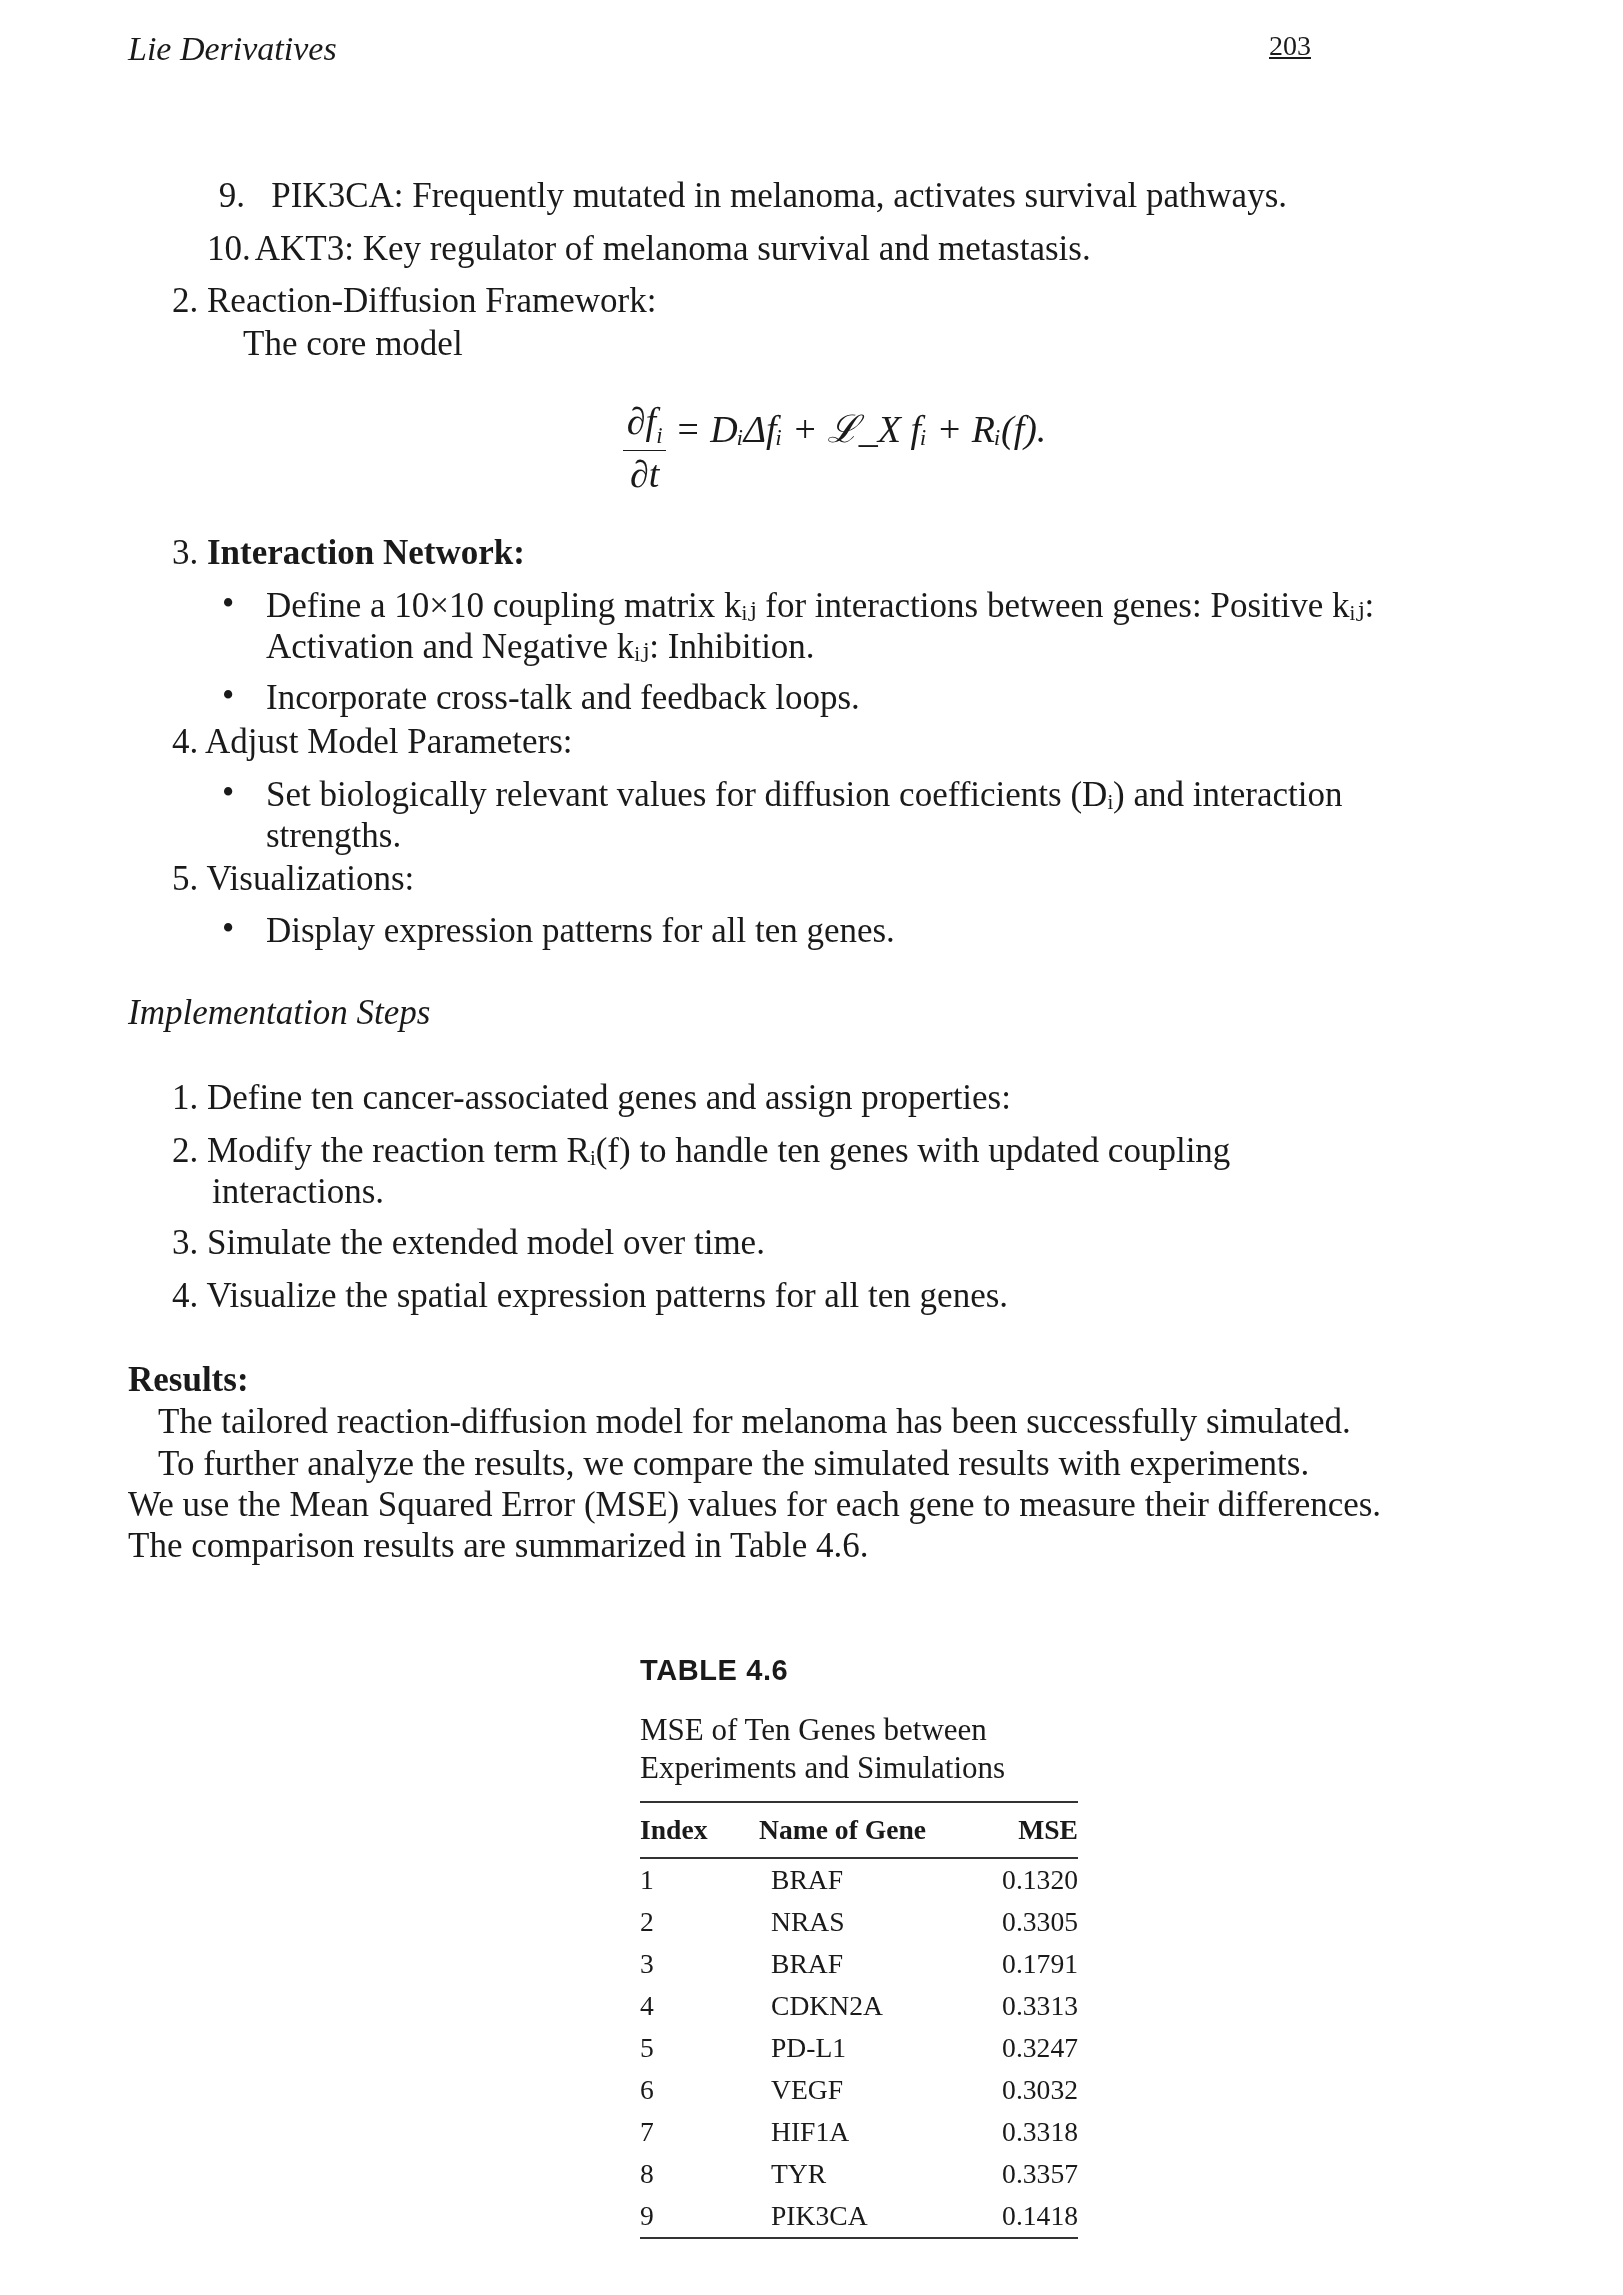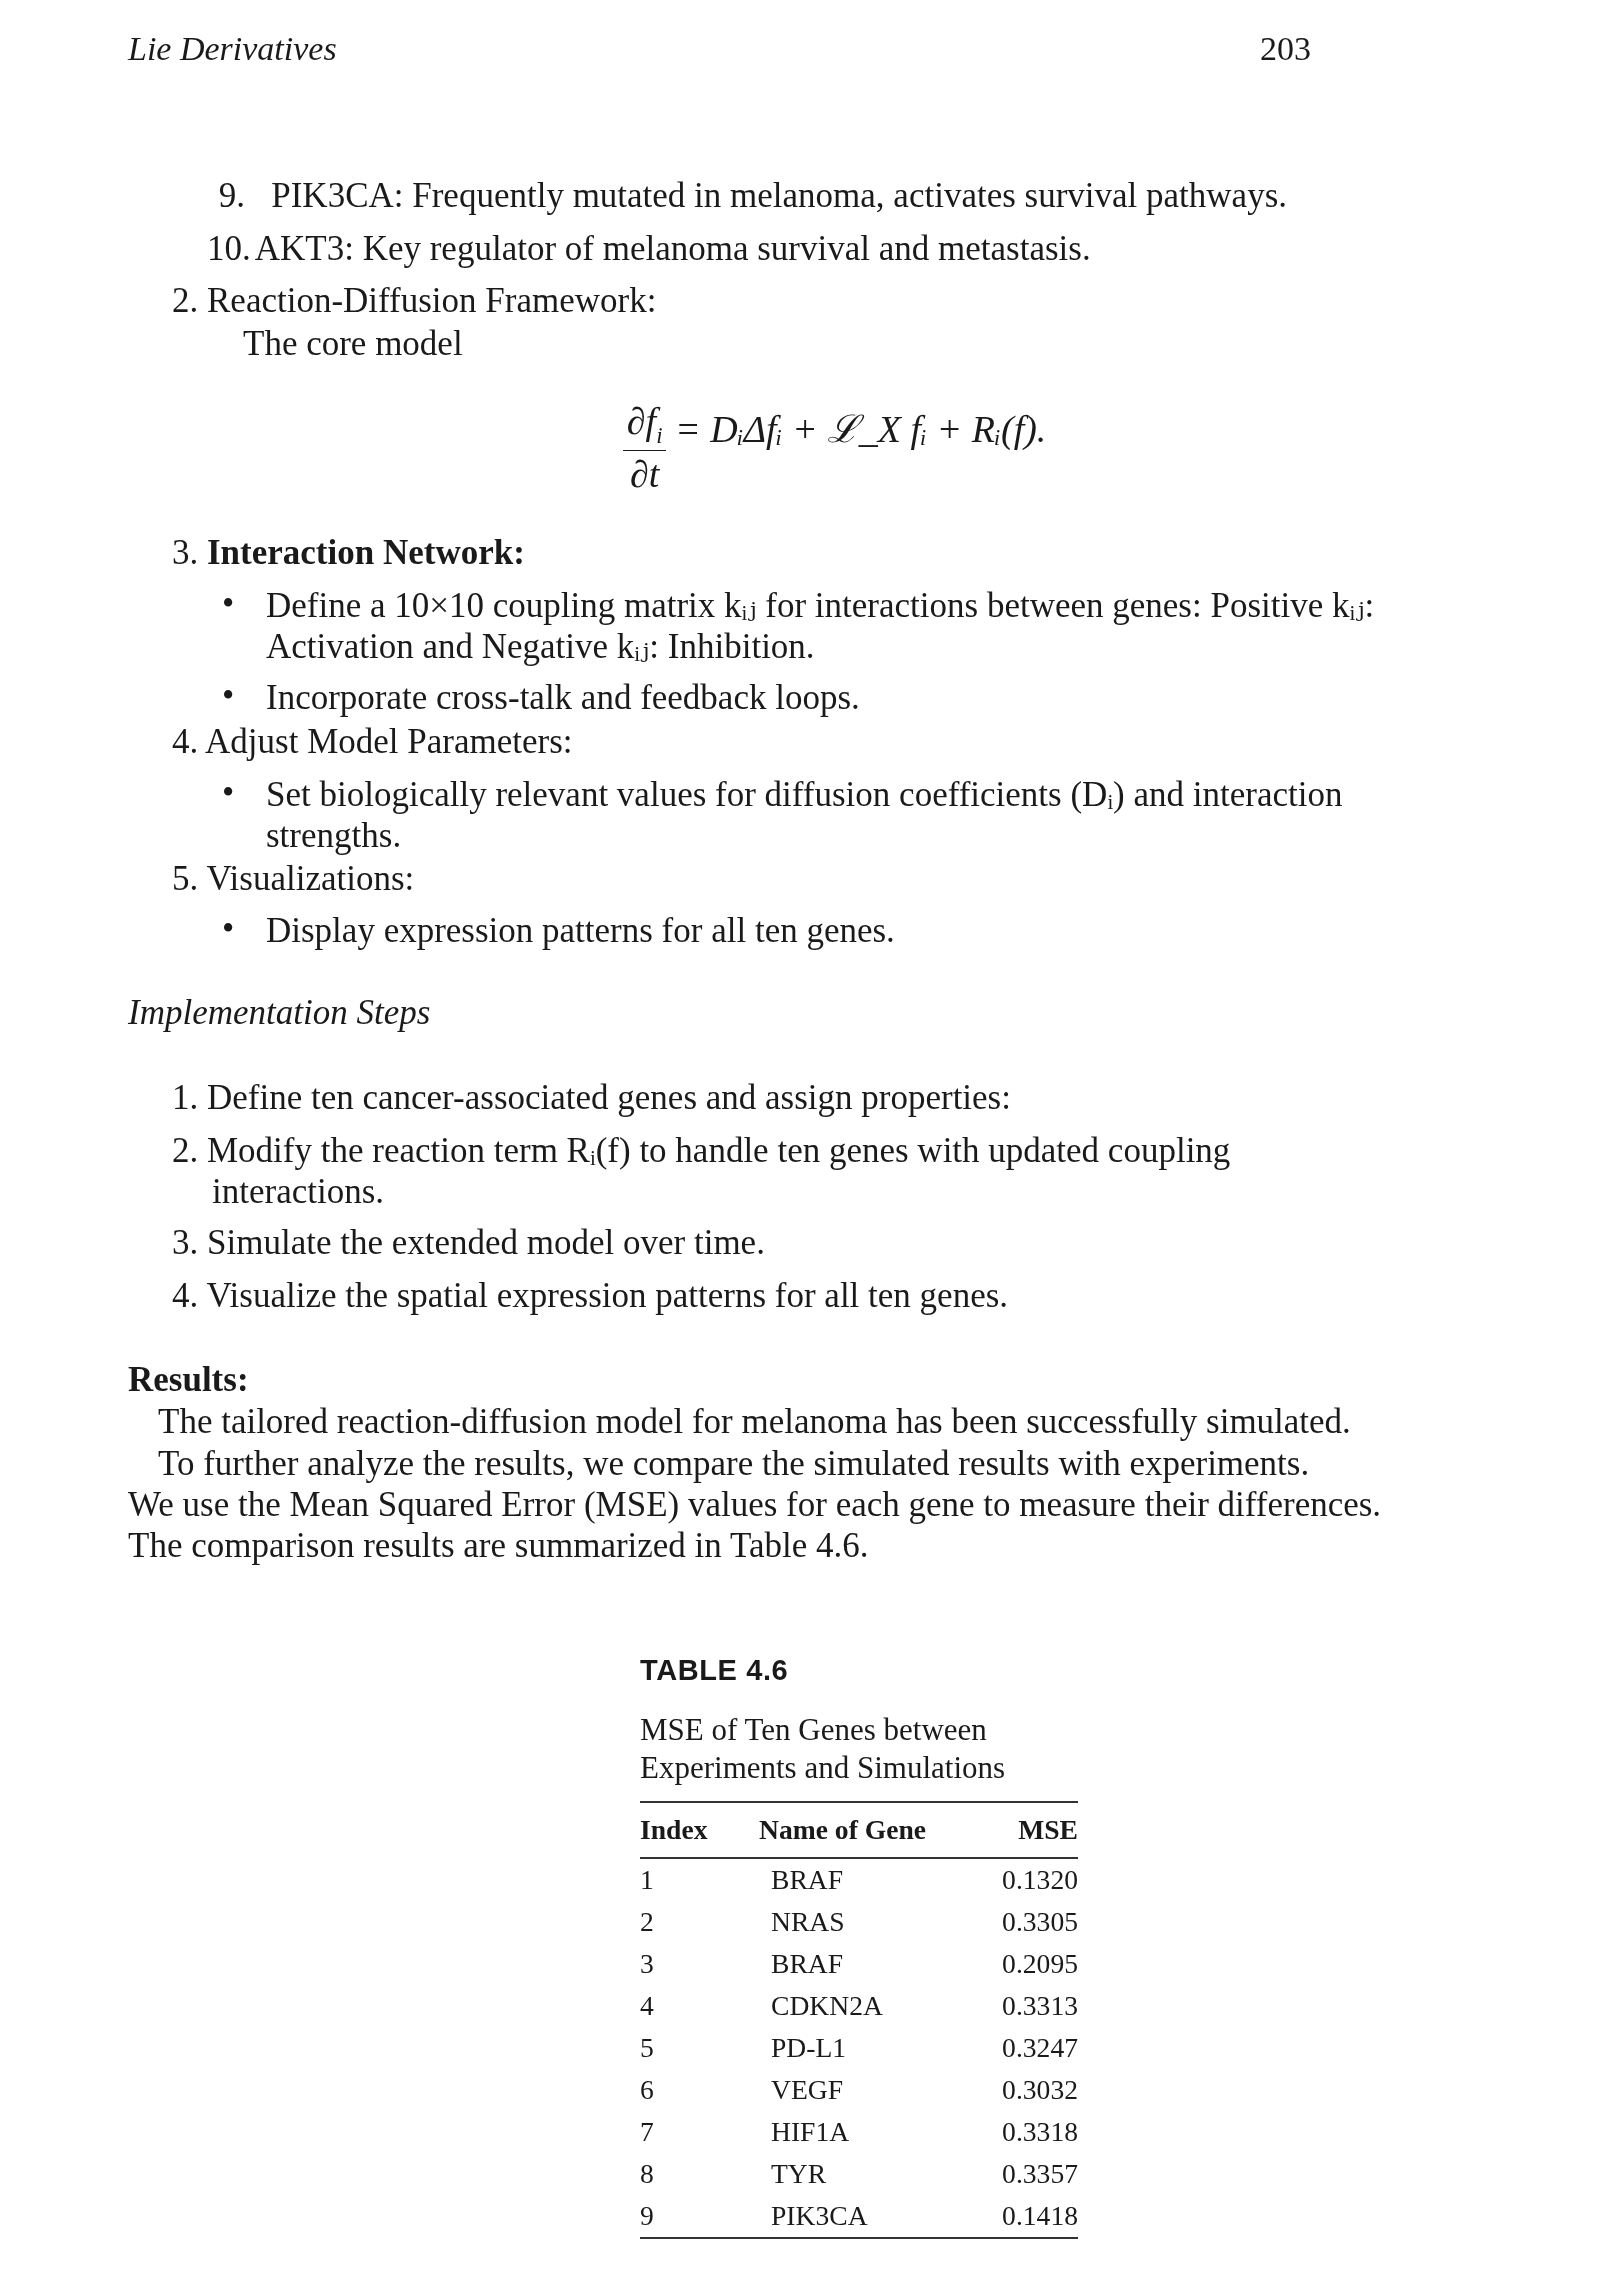--- a/index.html
+++ b/index.html
@@ -6,21 +6,21 @@
   body {
     width: 1623px; height: 2295px; position: relative; overflow: hidden;
     font-family: "Liberation Serif", "DejaVu Serif", serif;
     color: #1a1a1a;
   }
   .page { position: absolute; left: 0; top: 0; width: 1424px; height: 2295px; }
   .header-left {
     position: absolute; left: 128px; top: 30px; font-size: 34px; font-style: italic;
   }
   .header-right {
-    position: absolute; right: 113px; top: 30px; font-size: 34px;
+    position: absolute; right: 113px; top: 30px; font-size: 28px; text-decoration: underline;
   }
   .line { position: absolute; font-size: 35px; line-height: 1.25; white-space: nowrap; }
   .num { display: inline-block; text-align: right; }
   .bullet { position: absolute; font-size: 35px; }
   .eq {
     position: absolute; left: 623px; top: 401px; font-size: 38px; font-style: italic;
     display: flex; align-items: flex-start;
   }
   .frac { display: inline-flex; flex-direction: column; align-items: center; margin-right: 8.8px; }
   .frac .top { border-bottom: 1.9px solid #1a1a1a; padding: 0 3.8px 2.5px 3.8px; line-height: 1.1; }
@@ -142,21 +142,21 @@
             <td class="c-mse">0.1320</td>
           </tr>
         <tr>
             <td class="c-idx">2</td>
             <td class="c-name">NRAS</td>
             <td class="c-mse">0.3305</td>
           </tr>
         <tr>
             <td class="c-idx">3</td>
             <td class="c-name">BRAF</td>
-            <td class="c-mse">0.2095</td>
+            <td class="c-mse">0.1791</td>
           </tr>
         <tr>
             <td class="c-idx">4</td>
             <td class="c-name">CDKN2A</td>
             <td class="c-mse">0.3313</td>
           </tr>
         <tr>
             <td class="c-idx">5</td>
             <td class="c-name">PD-L1</td>
             <td class="c-mse">0.3247</td>

